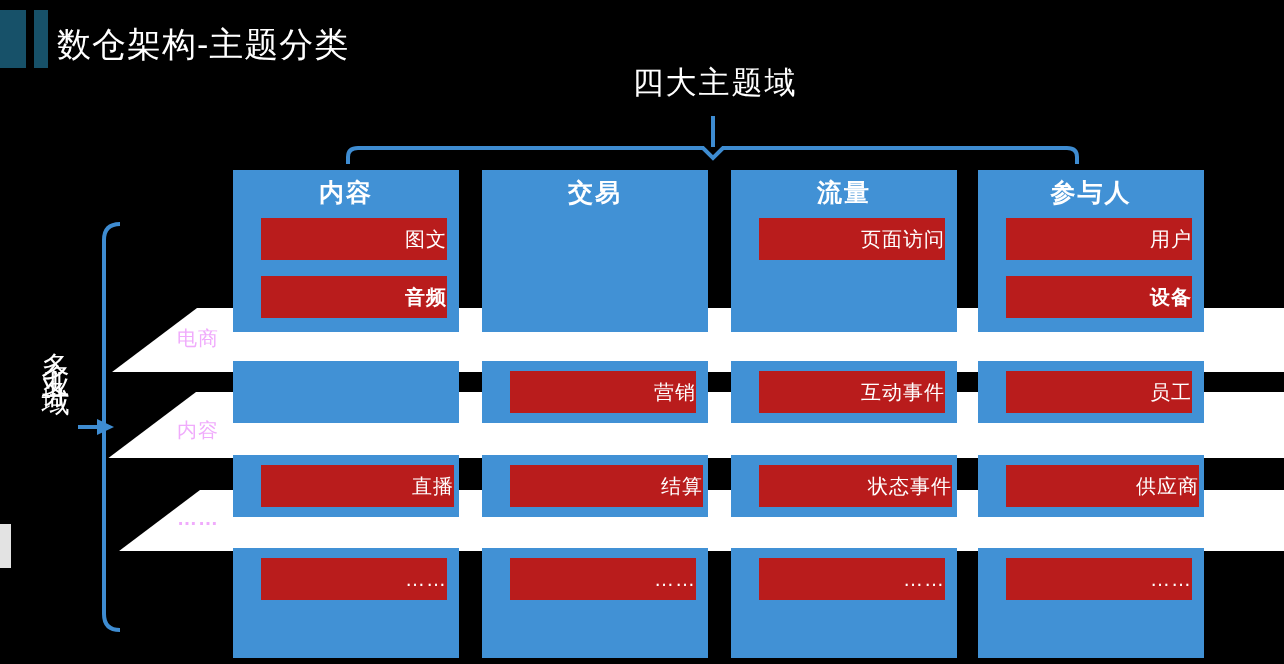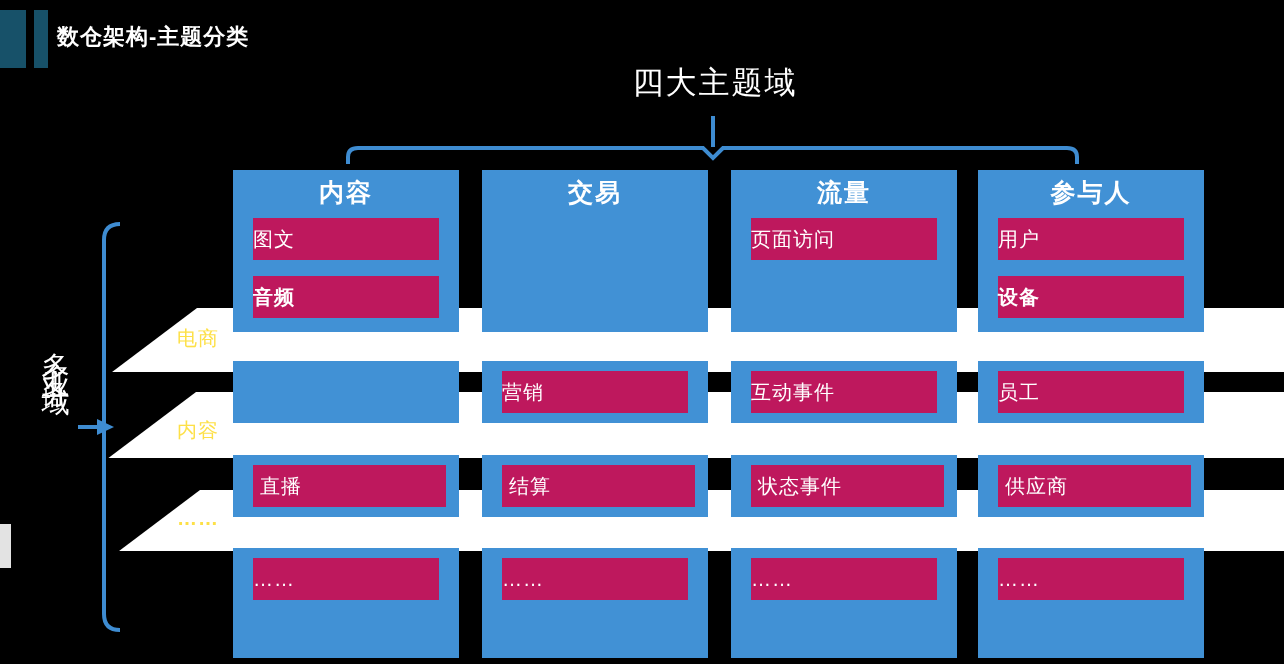--- a/index.html
+++ b/index.html
@@ -5,46 +5,46 @@
   html,body{margin:0;padding:0;background:#000;}
   #canvas{
     position:relative;width:1284px;height:664px;overflow:hidden;
     background:#000;font-family:"Liberation Sans","DejaVu Sans",sans-serif;
   }
   
   .accent-bar{position:absolute;background:#175169;}
   .bar1{left:0;top:10px;width:26px;height:58px;}
   .bar2{left:34px;top:10px;width:14px;height:58px;}
   .page-title{position:absolute;left:57px;top:22px;margin:0;color:#fff;
-    font-size:22px;font-weight:bold;letter-spacing:1px;z-index:6;}
+    font-size:34px;font-weight:normal;letter-spacing:1px;z-index:6;}
   
   .top-label{position:absolute;left:520px;top:62px;width:390px;text-align:center;
     color:#fff;font-size:31px;letter-spacing:2px;z-index:6;}
   
   .left-label{position:absolute;left:36px;top:330px;color:#fff;font-size:28px;
     writing-mode:vertical-rl;text-orientation:upright;letter-spacing:9px;z-index:6;}
   
   .col{position:absolute;top:170px;width:226px;height:488px;background:#4191d5;}
   .col-header{position:absolute;left:0;top:6px;width:100%;text-align:center;
     color:#fff;font-size:25px;font-weight:bold;letter-spacing:2px;}
   .surround{position:absolute;left:0;width:226px;background:#4191d5;z-index:3;}
-  .item-box{position:absolute;left:20px;width:186px;height:42px;background:#be185d;
-    color:#fff;font-size:20px;line-height:42px;text-align:left;z-index:4;letter-spacing:1px;}
+  .item-box{position:absolute;left:28px;width:186px;height:42px;background:#b91c1c;
+    color:#fff;font-size:20px;line-height:42px;text-align:right;z-index:4;letter-spacing:1px;}
   .s1{top:40px;height:60px;} .b1{top:48px;}
   .s2{top:98px;height:64px;} .b2{top:106px;font-weight:bold;}
   .s3{top:191px;height:62px;} .b3{top:201px;}
   .s4{top:285px;height:62px;} .b4{top:295px;padding-left:7px;}
   .s5{top:378px;height:64px;} .b5{top:388px;}
   
   .band{position:absolute;width:1210px;background:#ffffff;z-index:2;
     transform:skewX(-53deg);transform-origin:top left;}
   .band-1{left:197px;top:308px;height:64px;}
   .band-2{left:196px;top:392px;height:66px;}
   .band-3{left:200px;top:490px;height:61px;}
-  .band-label{position:absolute;color:#fde047;font-size:20px;font-weight:500;z-index:4;letter-spacing:1px;}
+  .band-label{position:absolute;color:#f0abfc;font-size:20px;font-weight:500;z-index:4;letter-spacing:1px;}
   .bl-1{left:177px;top:325px;}
   .bl-2{left:177px;top:417px;}
   .bl-3{left:177px;top:507px;font-weight:bold;}
   
   .overlay{position:absolute;left:0;top:0;z-index:5;pointer-events:none;}
   
   .gray-chip{position:absolute;left:0;top:524px;width:11px;height:44px;background:#e3e3e3;}
 </style>
 </head>
 <body>

